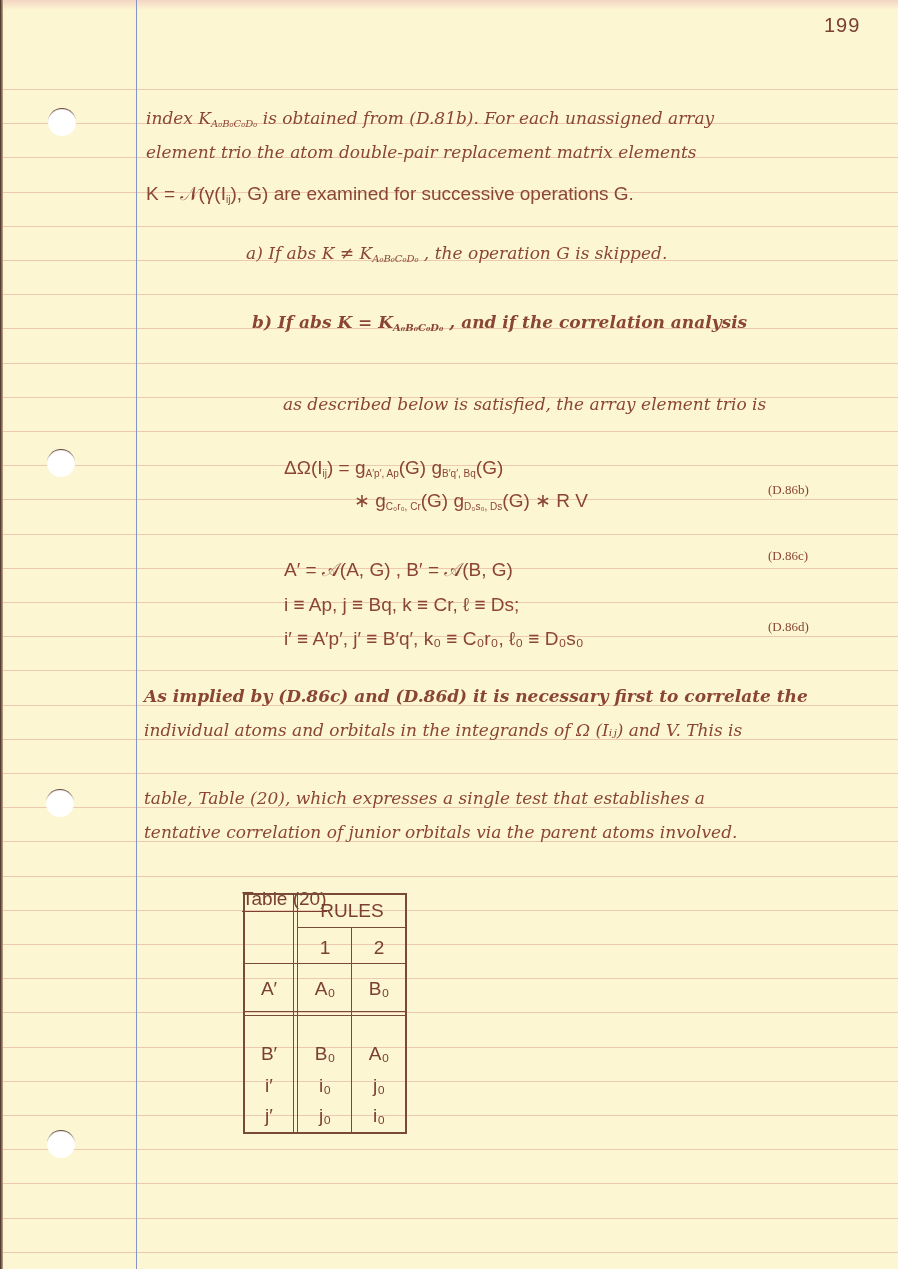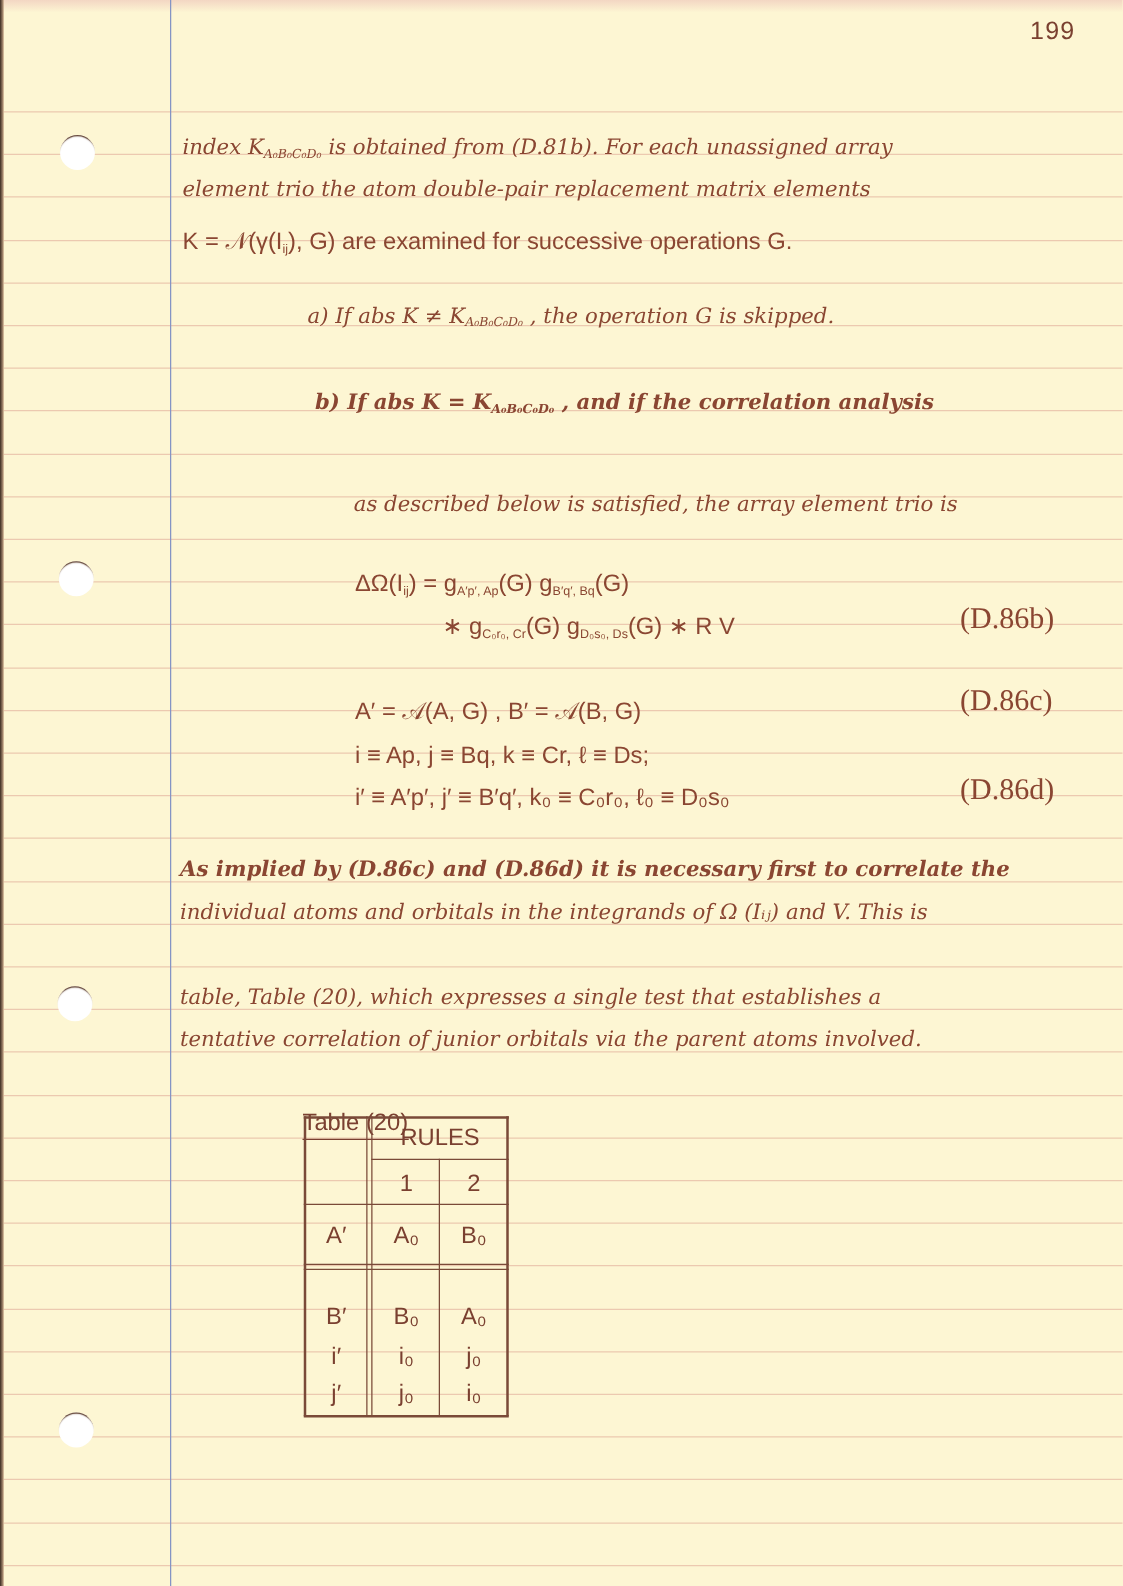--- a/index.html
+++ b/index.html
@@ -47,21 +47,21 @@
     position: absolute; white-space: nowrap;
     font-family: "DejaVu Serif", serif;
     font-style: italic;
     font-size: 17px;
     color: #8a4632;
   }
   .hw sub { font-size: 10px; vertical-align: -3px; }
   .hw.math { font-style: normal; font-family: Liberation Sans, sans-serif; font-size: 19px; margin-top: 11px; }
   .eqno {
     position: absolute; white-space: nowrap;
-    font-family: "Liberation Serif", serif; font-size: 24px; color: #8a4632;
+    font-family: "Liberation Serif", serif; font-size: 13px; color: #8a4632;
   }
   .table-title {
     position: absolute; left: 242px; top: 888px;
     font-family: "Liberation Sans", sans-serif; font-size: 19px;
     color: #7a4030;
     border-bottom: 1.5px solid #7a4030;
     padding-bottom: 1px;
   }
   
   .dtable {

